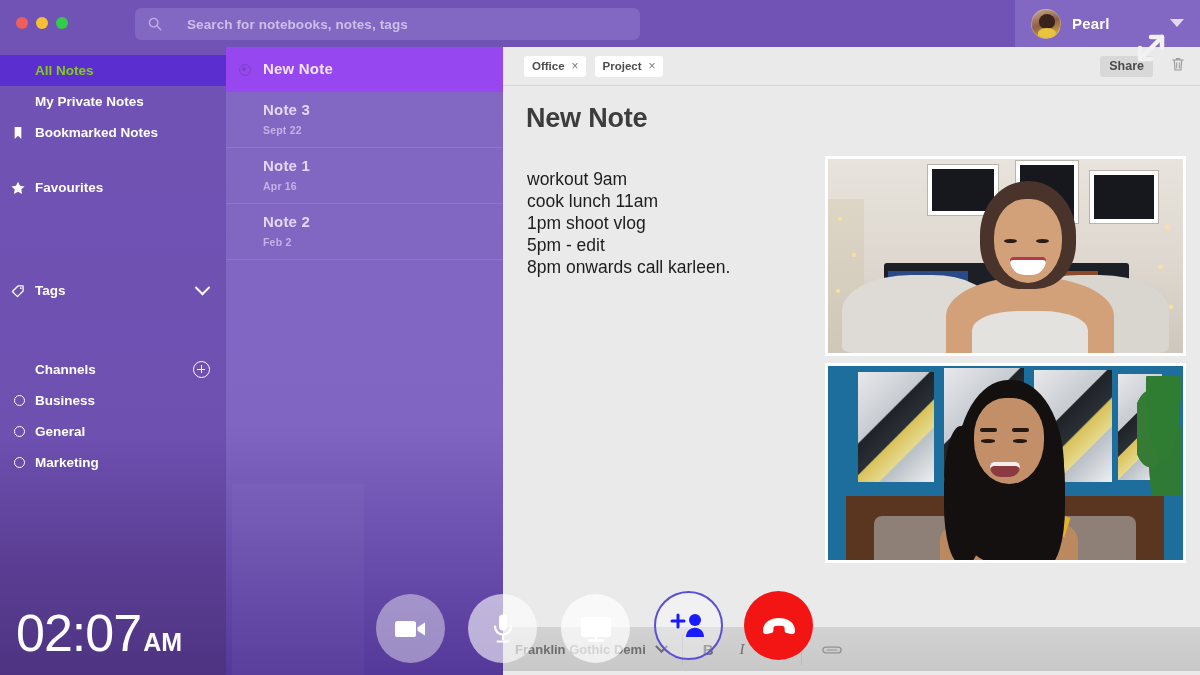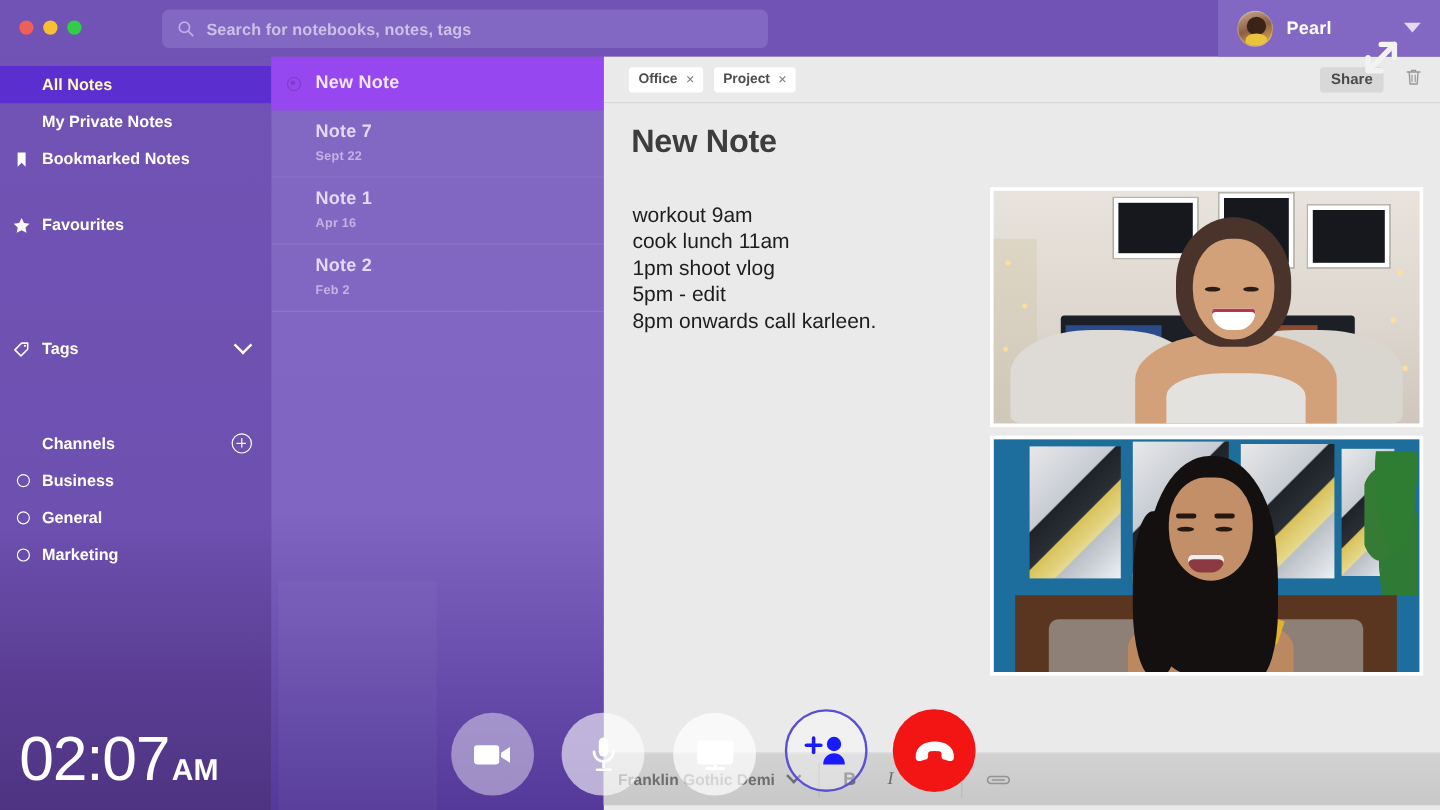--- a/index.html
+++ b/index.html
@@ -28,21 +28,21 @@
   }
   .dot { width: 12px; height: 12px; border-radius: 50%; }
   .dot.red    { background: #ed5f58; }
   .dot.yellow { background: #f5c033; }
   .dot.green  { background: #33cc4a; }
 
   .searchbar {
     position: absolute; left: 135px; top: 8px;
     width: 505px; height: 32px;
     background: #8267c3; border-radius: 6px;
-    display: flex; align-items: center; gap: 9px;
+    display: flex; align-items: center; gap: 24px;
     padding: 0 12px;
   }
   .search-ico { width: 16px; height: 16px; flex: 0 0 auto; opacity: .75; }
   .search-ph {
     color: #cdc0e8; font-size: 13.5px; font-weight: bold;
     letter-spacing: .1px; white-space: nowrap;
   }
 
   .profile {
     position: absolute; right: 0; top: 0; height: 47px; width: 185px;
@@ -82,21 +82,21 @@
     z-index: 20; overflow: hidden;
   }
   .side-row {
     height: 31px; display: flex; align-items: center;
     padding-left: 10px; gap: 9px; color: #fff;
     font-size: 13.5px; font-weight: bold; white-space: nowrap;
   }
   .side-row .ico { width: 16px; height: 16px; flex: 0 0 auto; display:block; }
   .side-row.indent { padding-left: 35px; }
   .side-row.selected {
-    background: #5b2fcf; color: #fef9c3;
+    background: #5b2fcf; color: #84cc16;
   }
   .side-row.sub { padding-left: 10px; gap: 10px; }
   .side-gap-sm { height: 8px; }
   .side-gap-md { height: 24px; }
   .side-gap-lg { height: 48px; }
   .circle-o {
     width: 11px; height: 11px; border-radius: 50%;
     border: 1.6px solid #fff; flex: 0 0 auto; margin-left: 4px;
   }
   .chev {
@@ -391,21 +391,21 @@
   </div>
 
   <div class="noteslist">
 
     <div class="note-item active">
       <span class="note-bullet"></span>
       <div class="note-title">New Note</div>
     </div>
 
     <div class="note-item">
-      <div class="note-title">Note 7</div>
+      <div class="note-title">Note 3</div>
       <div class="note-date">Sept 22</div>
     </div>
 
     <div class="note-item">
       <div class="note-title">Note 1</div>
       <div class="note-date">Apr 16</div>
     </div>
 
     <div class="note-item">
       <div class="note-title">Note 2</div>

